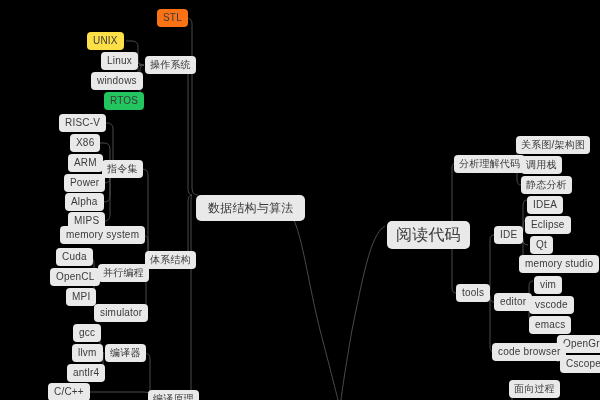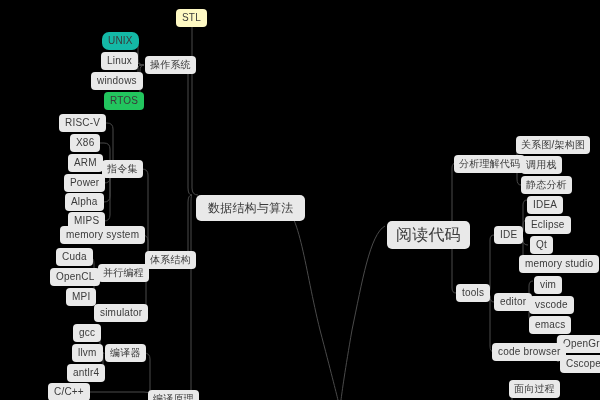--- a/index.html
+++ b/index.html
@@ -75,22 +75,22 @@
       <path d="M513,235 H518 Q523,235 523,229 V225 Q523,220 527,220" fill="none" stroke="#4a4a4a" stroke-width="1"></path>
       <path d="M513,235 H518 Q523,235 523,239 V240 Q523,245 528,245" fill="none" stroke="#4a4a4a" stroke-width="1"></path>
       <path d="M513,235 H518 Q523,235 523,242 V259 Q523,265 527,265" fill="none" stroke="#4a4a4a" stroke-width="1"></path>
       <path d="M520,302 H524 Q529,302 529,296 V286 Q529,281 533,281" fill="none" stroke="#4a4a4a" stroke-width="1"></path>
       <path d="M520,302 H524 Q529,302 529,300 Q529,300 529,300" fill="none" stroke="#4a4a4a" stroke-width="1"></path>
       <path d="M520,302 H524 Q529,302 529,309 V316 Q529,321 533,321" fill="none" stroke="#4a4a4a" stroke-width="1"></path>
       <path d="M548,352 H552 Q557,352 557,347 V340 Q557,335 561,339" fill="none" stroke="#4a4a4a" stroke-width="1"></path>
       <path d="M548,352 H552 Q557,352 557,357 V360 Q557,364 561,359" fill="none" stroke="#4a4a4a" stroke-width="1"></path>
       <path d="M512,400 V392 Q512,385 518,385" fill="none" stroke="#4a4a4a" stroke-width="1"></path>
     </svg>
-<div class="node n-lat" style="left: 157px; top: 9px; background: #fef9c3; color: rgb(58, 58, 58); margin-left: 19px;">STL</div>
-    <div class="node n-lat" style="left: 102px; top: 32px; background: #14b8a6; color: rgb(58, 58, 58); border-radius: 7px;">UNIX</div>
+<div class="node n-lat" style="left: 157px; top: 9px; background: #f97316; color: rgb(58, 58, 58);">STL</div>
+    <div class="node n-lat" style="left: 87px; top: 32px; background: #fde047; color: rgb(58, 58, 58);">UNIX</div>
     <div class="node n-lat" style="left: 101px; top: 52px; background: rgb(233, 233, 233); color: rgb(58, 58, 58);">Linux</div>
     <div class="node n-lat" style="left: 91px; top: 72px; background: rgb(233, 233, 233); color: rgb(58, 58, 58);">windows</div>
     <div class="node n-lat" style="left: 104px; top: 92px; background: #22c55e; color: rgb(58, 58, 58);">RTOS</div>
     <div class="node n-cjk" style="left: 145px; top: 56px; background: rgb(233, 233, 233); color: rgb(58, 58, 58);">操作系统</div>
     <div class="node n-lat" style="left: 59px; top: 114px; background: rgb(233, 233, 233); color: rgb(58, 58, 58);">RISC-V</div>
     <div class="node n-lat" style="left: 70px; top: 134px; background: rgb(233, 233, 233); color: rgb(58, 58, 58);">X86</div>
     <div class="node n-lat" style="left: 68px; top: 154px; background: rgb(233, 233, 233); color: rgb(58, 58, 58);">ARM</div>
     <div class="node n-lat" style="left: 64px; top: 174px; background: rgb(233, 233, 233); color: rgb(58, 58, 58);">Power</div>
     <div class="node n-lat" style="left: 65px; top: 193px; background: rgb(233, 233, 233); color: rgb(58, 58, 58);">Alpha</div>
     <div class="node n-lat" style="left: 68px; top: 212px; background: rgb(233, 233, 233); color: rgb(58, 58, 58);">MIPS</div>

